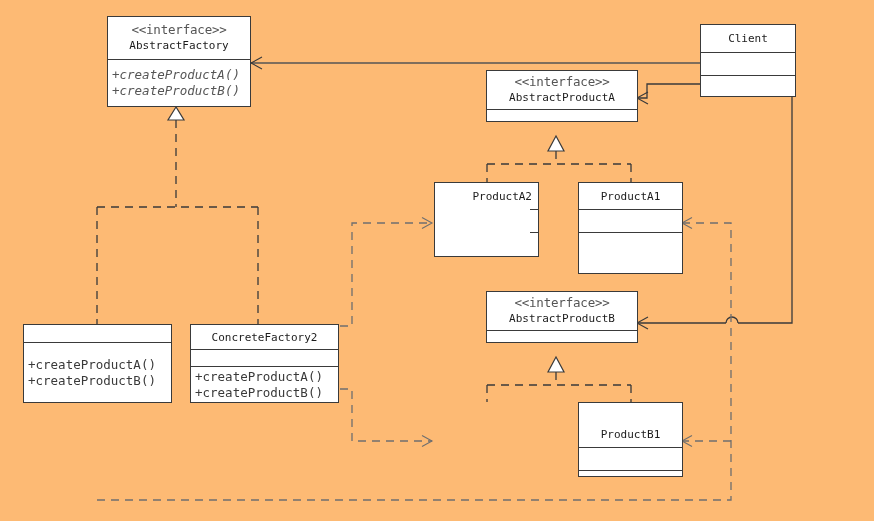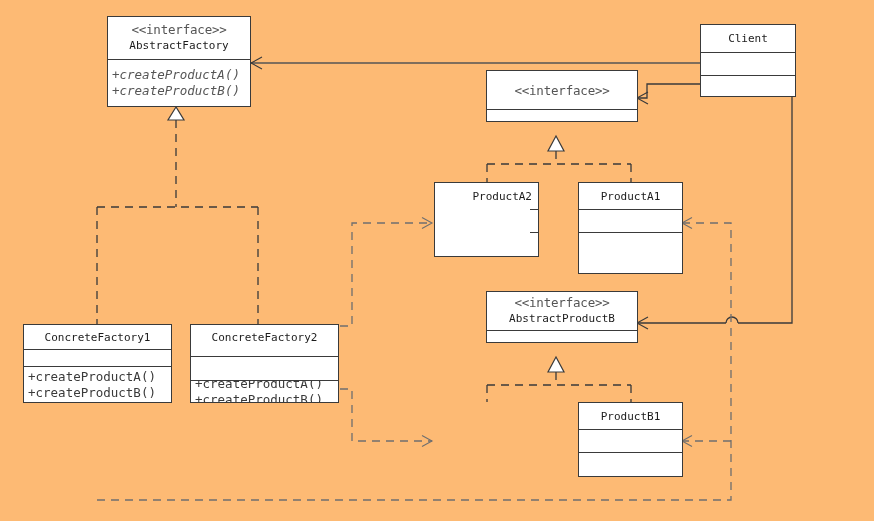--- a/index.html
+++ b/index.html
@@ -151,20 +151,21 @@
     </div>
     <div class="compartment c-body" style="flex:1;">
       <span class="member italic">+createProductA()</span>
       <span class="member italic">+createProductB()</span>
     </div>
   </div>
 
   <div class="uml-box" style="left:486px; top:70px; width:152px; height:52px;">
     <div class="compartment c-title" style="height:38px;">
       <span class="stereotype">&lt;&lt;interface&gt;&gt;</span>
+      <span class="cls-name">AbstractProductA</span>
     </div>
     <div class="compartment c-body" style="flex:1;"></div>
   </div>
 
   <div class="uml-box" style="left:486px; top:291px; width:152px; height:52px;">
     <div class="compartment c-title" style="height:38px;">
       <span class="stereotype">&lt;&lt;interface&gt;&gt;</span>
       <span class="cls-name">AbstractProductB</span>
     </div>
     <div class="compartment c-body" style="flex:1;"></div>
@@ -172,31 +173,28 @@
 
   <div class="uml-box" style="left:700px; top:24px; width:96px; height:73px;">
     <div class="compartment c-title" style="height:27px;">
       <span class="cls-name">Client</span>
     </div>
     <div class="compartment c-body" style="height:23px;"></div>
     <div class="compartment c-body" style="flex:1;"></div>
   </div>
 
   <div class="uml-box" style="left:23px; top:324px; width:149px; height:79px;">
-    <div class="compartment c-title" style="height:24px;">
-      <span class="cls-name">ConcreteFactory1</span>
-    </div>
     <div class="compartment c-body" style="height:17px;"></div>
     <div class="compartment c-body" style="flex:1;">
       <span class="member">+createProductA()</span>
       <span class="member">+createProductB()</span>
     </div>
   </div>
 
-  <div class="uml-box" style="left:190px; top:324px; width:149px; height:79px;gap:7px;">
+  <div class="uml-box" style="left:190px; top:324px; width:149px; height:79px;">
     <div class="compartment c-title" style="height:24px;">
       <span class="cls-name">ConcreteFactory2</span>
     </div>
     <div class="compartment c-body" style="height:17px;"></div>
     <div class="compartment c-body" style="flex:1;">
       <span class="member">+createProductA()</span>
       <span class="member">+createProductB()</span>
     </div>
   </div>
 
@@ -211,20 +209,20 @@
   <div class="uml-box" style="left:578px; top:182px; width:105px; height:92px;">
     <div class="compartment c-title" style="height:26px;">
       <span class="cls-name">ProductA1</span>
     </div>
     <div class="compartment c-body" style="height:23px;"></div>
     <div class="compartment c-body" style="flex:1;"></div>
   </div>
 
 
   <div class="uml-box" style="left:578px; top:402px; width:105px; height:75px;">
-    <div class="compartment c-title" style="height:26px;">
+    <div class="compartment c-title" style="height:26px;margin-top:18px;">
       <span class="cls-name">ProductB1</span>
     </div>
     <div class="compartment c-body" style="height:23px;"></div>
     <div class="compartment c-body" style="flex:1;"></div>
   </div>
 
 </div>
 
 </body></html>

